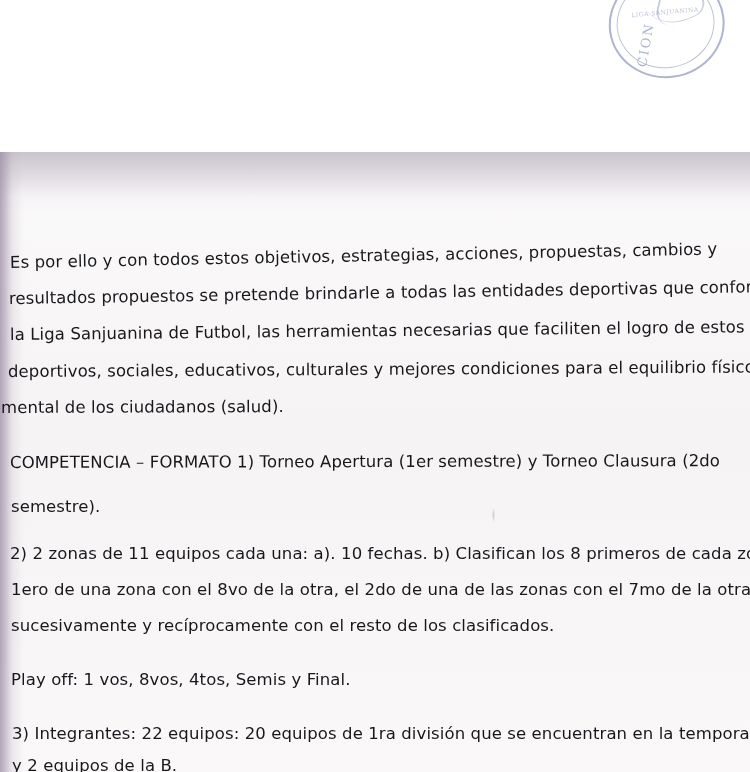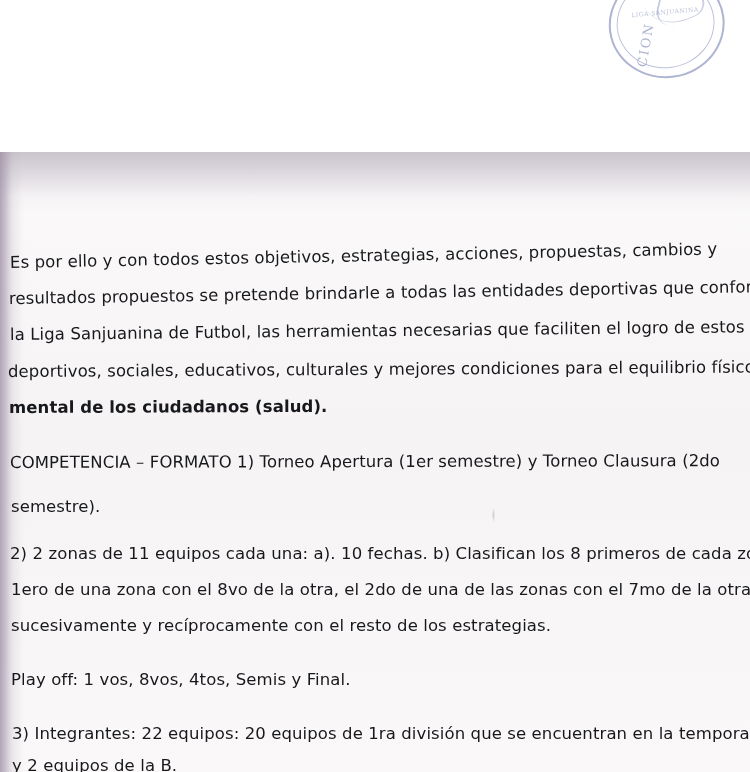--- a/index.html
+++ b/index.html
@@ -211,31 +211,31 @@
     <div class="doc-inner">
 
       <p class="line l" style="left:10px; top:101px; transform: rotate(-1.1deg);">Es por ello y con todos estos objetivos, estrategias, acciones, propuestas, cambios y</p>
 
       <p class="line l" style="left:9px; top:137px; transform: rotate(-0.9deg);">resultados propuestos se pretende brindarle a todas las entidades deportivas que conforman</p>
 
       <p class="line l" style="left:10px; top:173px; transform: rotate(-0.6deg);">la Liga Sanjuanina de Futbol, las herramientas necesarias que faciliten el logro de estos fines:</p>
 
       <p class="line l" style="left:8px; top:210px; transform: rotate(-0.35deg);">deportivos, sociales, educativos, culturales y mejores condiciones para el equilibrio físico y</p>
 
-      <p class="line l" style="left:9px; top:246px; transform: rotate(-0.2deg); font-weight: bold;">mental de los ciudadanos (salud).</p>
+      <p class="line l" style="left:1px; top:246px; transform: rotate(-0.2deg);">mental de los ciudadanos (salud).</p>
 
       <p class="line l" style="left:10px; top:301px; transform: rotate(-0.15deg);">COMPETENCIA – FORMATO 1) Torneo Apertura (1er semestre) y Torneo Clausura (2do</p>
 
       <p class="line l" style="left:11px; top:337px;margin-top:8px;">semestre).</p>
 
       <p class="line l" style="left:10px; top:392px;">2) 2 zonas de 11 equipos cada una: a). 10 fechas. b) Clasifican los 8 primeros de cada zona, el</p>
 
       <p class="line l" style="left:11px; top:428px;">1ero de una zona con el 8vo de la otra, el 2do de una de las zonas con el 7mo de la otra y así</p>
 
-      <p class="line l" style="left:11px; top:464px;">sucesivamente y recíprocamente con el resto de los estrategias.</p>
+      <p class="line l" style="left:11px; top:464px;">sucesivamente y recíprocamente con el resto de los clasificados.</p>
 
       <p class="line l" style="left:11px; top:518px;">Play off: 1 vos, 8vos, 4tos, Semis y Final.</p>
 
       <p class="line l" style="left:12px; top:572px;">3) Integrantes: 22 equipos: 20 equipos de 1ra división que se encuentran en la temporada 2024</p>
 
       <p class="line l" style="left:12px; top:604px;">y 2 equipos de la B.</p>
 
       <div class="smudge" style="left:492px; top:355px;"></div>
     </div>
   </div>

